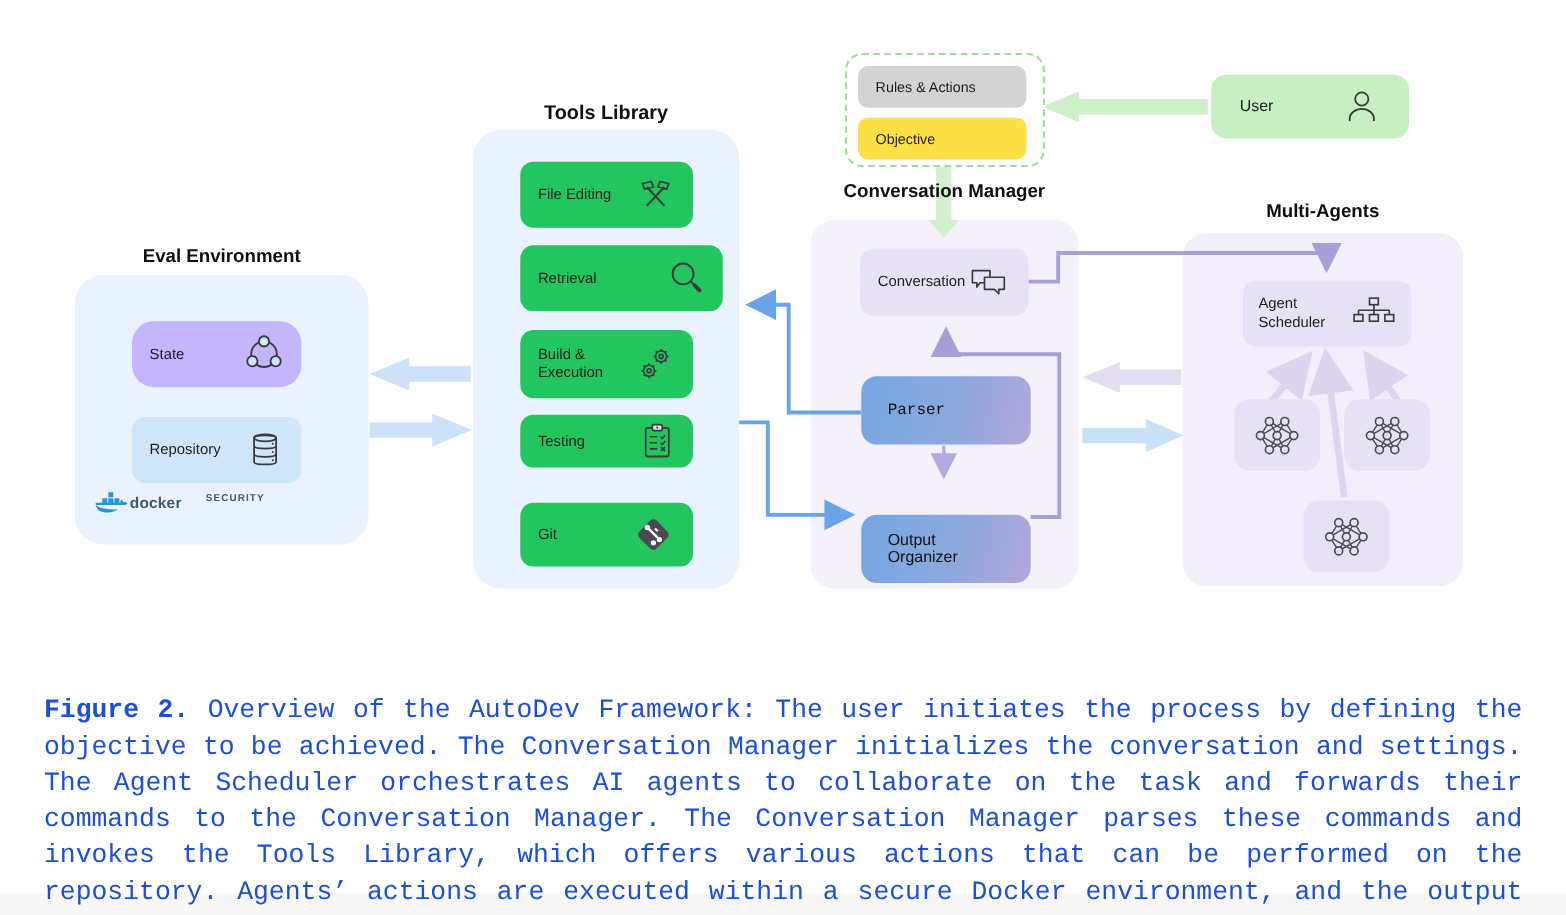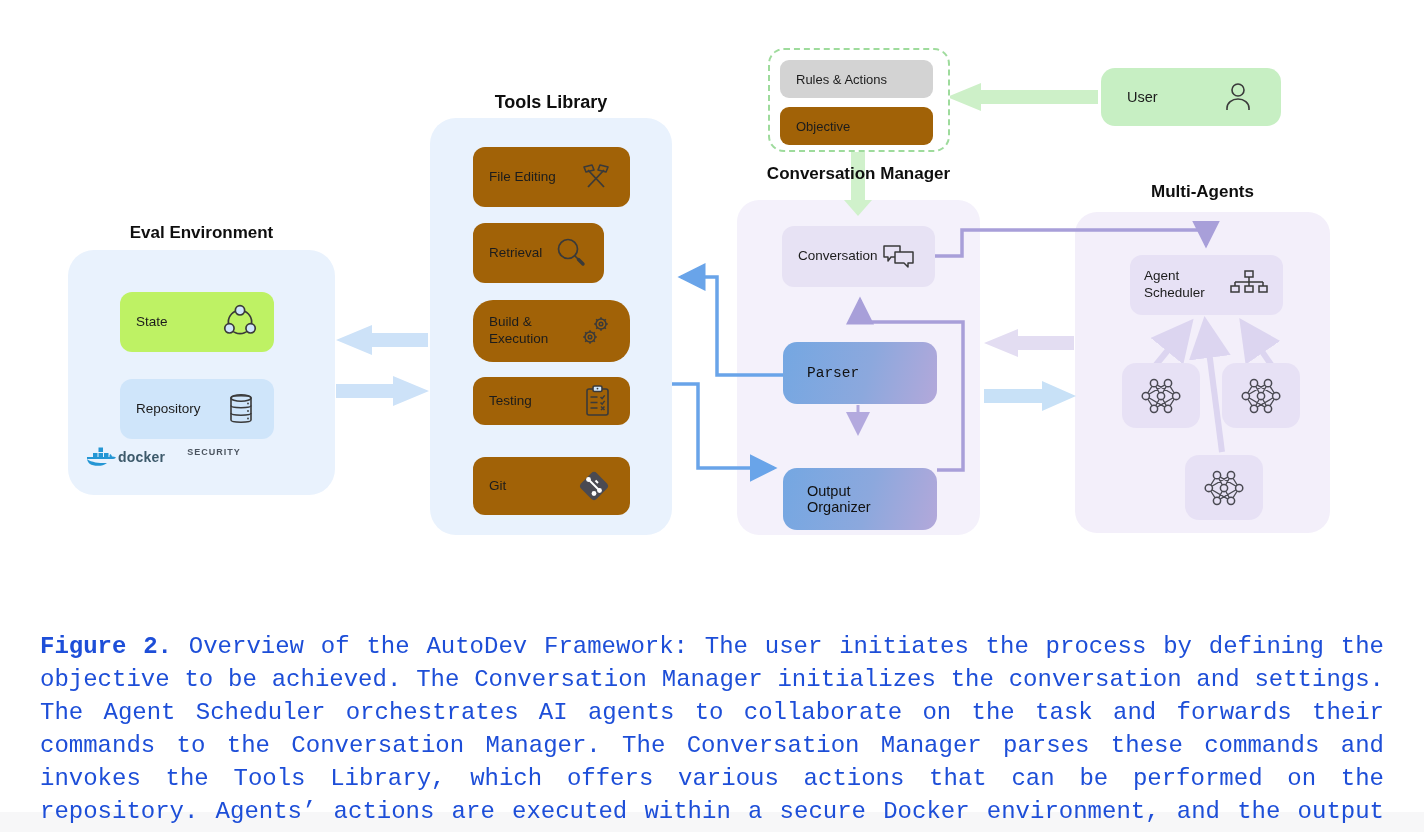--- a/index.html
+++ b/index.html
@@ -4,21 +4,21 @@
 <style>
   html,body{margin:0;padding:0;background:#ffffff;}
   #stage{position:relative;width:1424px;height:832px;background:#ffffff;overflow:hidden;
          font-family:"Liberation Sans",sans-serif;color:#1a1a1a;}
   .abs{position:absolute;}
   .sec-title{font-weight:700;font-size:17px;color:#0f0f0f;text-align:center;z-index:3;}
   .container-box{border-radius:26px;z-index:0;}
   .chip{border-radius:12px;display:flex;align-items:center;justify-content:space-between;
         padding:0 16px;box-sizing:border-box;font-size:13.5px;color:#1c1c1c;z-index:2;}
   .chip .lbl{line-height:1.25;}
-  .blue-chip{background:#a16207;}
+  .blue-chip{background:#22c55e;}
   .lav-chip{background:#e7e2f4;}
   .grad-chip{background:linear-gradient(105deg,#74a7e2 0%,#8ca8dd 55%,#b3a8da 100%);
              border-radius:14px;display:flex;align-items:center;padding:0 24px;
              box-sizing:border-box;font-size:14.5px;color:#111;z-index:2;}
   .dashed-box{border:2px dashed #9edb9c;border-radius:16px;background:#ffffff;z-index:2;}
   .mini-chip{border-radius:9px;display:flex;align-items:center;padding:0 16px;
              box-sizing:border-box;font-size:13px;color:#1c1c1c;z-index:3;}
   .connectors{position:absolute;left:0;top:0;z-index:1;}
   .agent-box{background:#e7e1f5;border-radius:14px;display:flex;align-items:center;
              justify-content:center;z-index:2;}
@@ -75,21 +75,21 @@
     <path d="M1155 366 L1186 328" fill="none" stroke="#dcd5f0" stroke-width="6" marker-end="url(#m-lav)"></path>
     <path d="M1222 452 L1206 328" fill="none" stroke="#dcd5f0" stroke-width="6" marker-end="url(#m-lav)"></path>
     <path d="M1272 366 L1246 328" fill="none" stroke="#dcd5f0" stroke-width="6" marker-end="url(#m-lav)"></path>
   </svg>
 
   <div class="abs sec-title" style="left:68px;top:223px;width:267px;">Eval Environment</div>
   <div class="abs sec-title" style="left:430px;top:92px;width:242px;font-size:18px;">Tools Library</div>
   <div class="abs sec-title" style="left:737px;top:164px;width:243px;">Conversation Manager</div>
   <div class="abs sec-title" style="left:1075px;top:182px;width:255px;">Multi-Agents</div>
 
-  <div class="abs chip blue-chip" style="left:120px;top:292px;width:154px;height:60px;background:#bef264;">
+  <div class="abs chip blue-chip" style="left:120px;top:292px;width:154px;height:60px;background:#c4b5fd;border-radius:20px;">
     <span class="lbl">State</span>
     <svg width="36" height="36" viewBox="0 0 34 34">
       <circle cx="17" cy="17" r="11" fill="none" stroke="#3a3a3a" stroke-width="1.6"></circle>
       <circle cx="17" cy="6" r="4.4" fill="#cfe5fa" stroke="#3a3a3a" stroke-width="1.6"></circle>
       <circle cx="7" cy="23" r="4.4" fill="#cfe5fa" stroke="#3a3a3a" stroke-width="1.6"></circle>
       <circle cx="27" cy="23" r="4.4" fill="#cfe5fa" stroke="#3a3a3a" stroke-width="1.6"></circle>
     </svg>
   </div>
   <div class="abs chip blue-chip" style="left:120px;top:379px;width:154px;height:60px;background:#cfe5fa;">
     <span class="lbl">Repository</span>
@@ -118,29 +118,29 @@
 
   <div class="abs chip blue-chip" style="left:473px;top:147px;width:157px;height:60px;">
     <span class="lbl">File Editing</span>
     <svg width="36" height="36" viewBox="0 0 36 36">
       <path d="M10 28 L26 11" stroke="#3a3a3a" stroke-width="1.8" fill="none"></path>
       <path d="M22 6 l8 2 l-2 5 l-8 -2 z" fill="none" stroke="#3a3a3a" stroke-width="1.6" stroke-linejoin="round"></path>
       <path d="M26 28 L10 11" stroke="#3a3a3a" stroke-width="1.8" fill="none"></path>
       <path d="M14 6 l-8 2 l2 5 l8 -2 z" fill="none" stroke="#3a3a3a" stroke-width="1.6" stroke-linejoin="round"></path>
     </svg>
   </div>
-  <div class="abs chip blue-chip" style="left:473px;top:223px;width:131px;height:60px;">
+  <div class="abs chip blue-chip" style="left:473px;top:223px;width:184px;height:60px;">
     <span class="lbl">Retrieval</span>
     <svg width="36" height="36" viewBox="0 0 36 36">
       <circle cx="16" cy="14" r="9.5" fill="none" stroke="#3a3a3a" stroke-width="1.7"></circle>
       <path d="M23 21 L27 25" stroke="#3a3a3a" stroke-width="1.7"></path>
       <path d="M26.5 24.5 L31 29" stroke="#3a3a3a" stroke-width="3.4" stroke-linecap="round"></path>
     </svg>
   </div>
-  <div class="abs chip blue-chip" style="left:473px;top:300px;width:157px;height:62px;border-radius:20px;">
+  <div class="abs chip blue-chip" style="left:473px;top:300px;width:157px;height:62px;">
     <span class="lbl" style="width:76px;">Build &amp; Execution</span>
     <svg width="36" height="36" viewBox="0 0 36 36">
       <g stroke="#3a3a3a" stroke-width="1.5" fill="none">
         <circle cx="23" cy="11" r="5"></circle>
           <circle cx="23" cy="11" r="1.8"></circle>
         <path d="M23 4.2 v2 M23 15.8 v2 M16.2 11 h2 M27.8 11 h2 M18.2 6.2 l1.4 1.4 M26.4 14.4 l1.4 1.4 M27.8 6.2 l-1.4 1.4 M19.6 14.4 l-1.4 1.4"></path>
         <circle cx="12" cy="24" r="5"></circle>
           <circle cx="12" cy="24" r="1.8"></circle>
         <path d="M12 17.2 v2 M12 28.8 v2 M5.2 24 h2 M16.8 24 h2 M7.2 19.2 l1.4 1.4 M15.4 27.4 l1.4 1.4 M16.8 19.2 l-1.4 1.4 M8.6 27.4 l-1.4 1.4"></path>
       </g>
@@ -166,21 +166,21 @@
       <circle cx="14.5" cy="13.5" r="2.4" fill="#ffffff"></circle>
       <circle cx="25.5" cy="24.5" r="2.4" fill="#ffffff"></circle>
       <circle cx="20" cy="27.5" r="2.4" fill="#ffffff"></circle>
     </svg>
   </div>
 
   <div class="abs dashed-box" style="left:768px;top:48px;width:178px;height:100px;"></div>
   <div class="abs mini-chip" style="left:780px;top:60px;width:153px;height:38px;background:#d3d3d3;">
     <span>Rules &amp; Actions</span>
   </div>
-  <div class="abs mini-chip" style="left:780px;top:107px;width:153px;height:38px;background:#a16207;">
+  <div class="abs mini-chip" style="left:780px;top:107px;width:153px;height:38px;background:#fde047;">
     <span>Objective</span>
   </div>
   <div class="abs chip" style="left:1101px;top:68px;width:180px;height:58px;background:#c7efc3;border-radius:14px;padding:0 26px;font-size:14.5px;">
     <span class="lbl">User</span>
     <svg width="34" height="34" viewBox="0 0 34 34">
       <circle cx="17" cy="10" r="6" fill="none" stroke="#3a3a3a" stroke-width="1.6"></circle>
       <path d="M6 30 v-2 a11 9 0 0 1 22 0 v2" fill="none" stroke="#3a3a3a" stroke-width="1.6"></path>
     </svg>
   </div>
 

